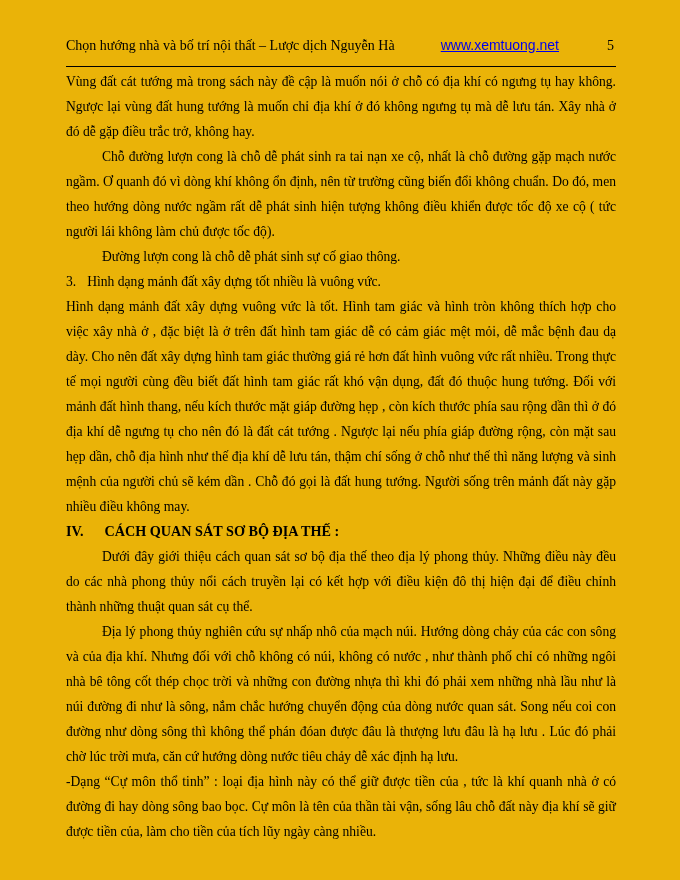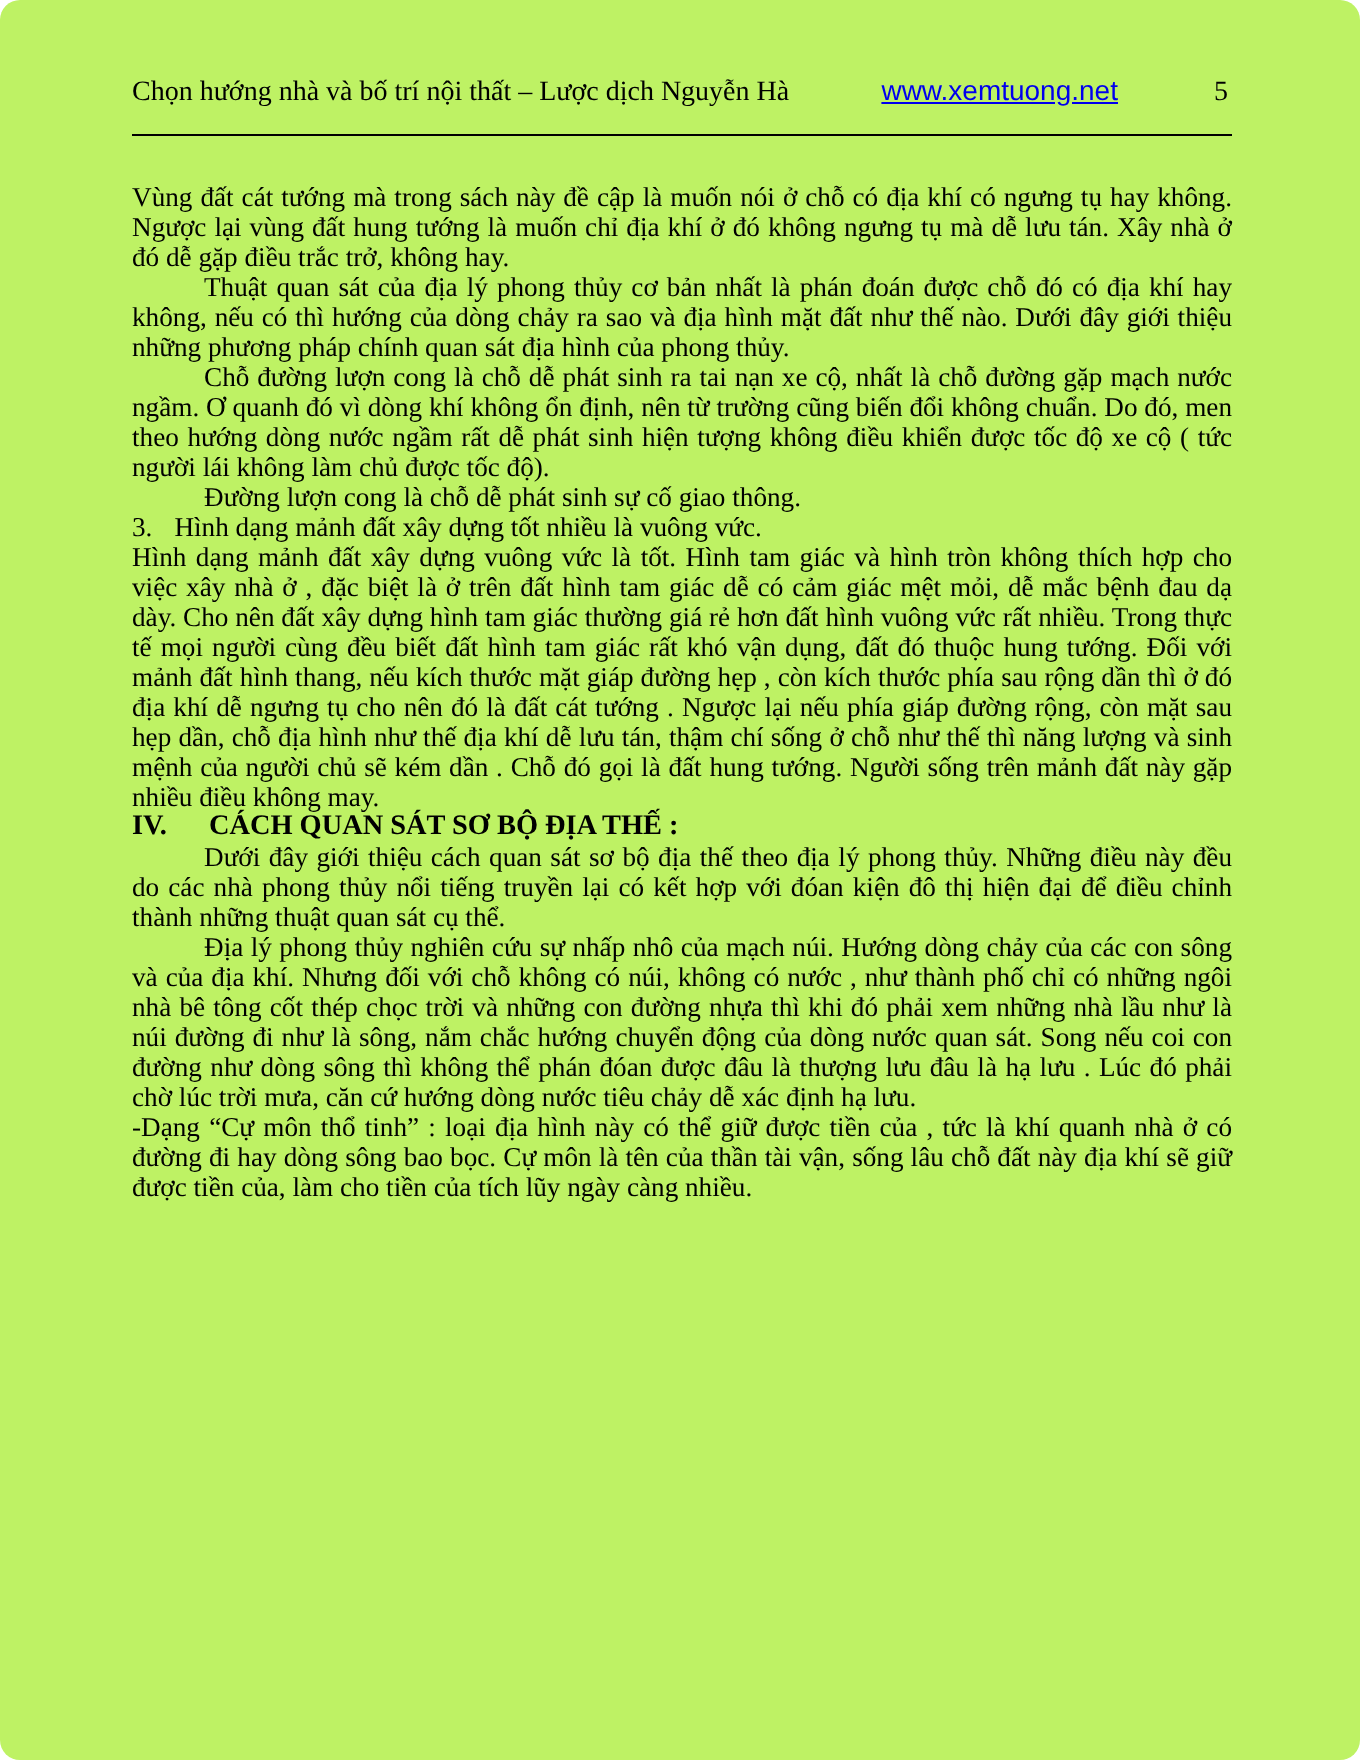--- a/index.html
+++ b/index.html
@@ -4,26 +4,25 @@
 <style>
   html, body {
     margin: 0;
     padding: 0;
     background: #ffffff;
   }
   .page {
     width: 680px;
     height: 880px;
     box-sizing: border-box;
-    background: #bef264;
+    background: #eab308;
     padding: 36px 64px 0 66px;
     font-family: "Liberation Serif", serif;
     color: #000000;
     overflow: hidden;
-    border-radius: 10px;
   }
   .header {
     display: flex;
     align-items: baseline;
     font-size: 14px;
     line-height: 18px;
     padding-bottom: 11px;
   }
   .header .title {
     flex: 1;
@@ -39,23 +38,23 @@
   }
   .header .pagenum {
     margin-left: 48px;
     margin-right: 2px;
   }
   .divider {
     border-top: 1.5px solid #000000;
     height: 0;
   }
   .body {
-    margin-top: 23px;
+    margin-top: 2px;
     font-size: 13.6px;
-    line-height: 15px;
+    line-height: 25px;
     text-align: justify;
   }
   .body p {
     margin: 0;
     padding: 0;
   }
   .indent { text-indent: 36px; }
   .noindent { text-indent: 0; }
   .block-indent { margin-left: 19px; }
   .small-indent { margin-left: 5px; }
@@ -83,33 +82,32 @@
     <a class="link">www.xemtuong.net</a>
     <span class="pagenum">5</span>
   </div>
 
   <div class="divider"></div>
 
   <div class="body">
 
     <p class="noindent">Vùng đất cát tướng mà trong sách này đề cập là muốn nói ở chỗ có địa khí có ngưng tụ hay không. Ngược lại vùng đất hung tướng là muốn chỉ địa khí ở đó không ngưng tụ mà dễ lưu tán. Xây nhà ở đó dễ gặp điều trắc trở, không hay.</p>
 
-    <p class="indent">Thuật quan sát của địa lý phong thủy cơ bản nhất là phán đoán được chỗ đó có địa khí hay không, nếu có thì hướng của dòng chảy ra sao và địa hình mặt đất như thế nào. Dưới đây giới thiệu những phương pháp chính quan sát địa hình của phong thủy.</p>
 
     <p class="indent">Chỗ đường lượn cong là chỗ dễ phát sinh ra tai nạn xe cộ, nhất là chỗ đường gặp mạch nước ngầm. Ơ quanh đó vì dòng khí không ổn định, nên từ trường cũng biến đổi không chuẩn. Do đó, men theo hướng dòng nước ngầm rất dễ phát sinh hiện tượng không điều khiển được tốc độ xe cộ ( tức người lái không làm chủ được tốc độ).</p>
 
     <p class="indent">Đường lượn cong là chỗ dễ phát sinh sự cố giao thông.</p>
 
     <p class="list-item"><span class="num">3.</span><span>Hình dạng mảnh đất  xây dựng tốt nhiều là vuông vức.</span></p>
 
     <p class="block-indent">Hình dạng mảnh đất xây dựng vuông vức là tốt. Hình tam giác và hình tròn không thích hợp cho việc xây nhà ở , đặc biệt là ở trên đất hình tam giác dễ có cảm giác mệt mỏi, dễ mắc bệnh đau dạ dày. Cho nên đất xây dựng hình tam giác thường giá rẻ hơn đất hình vuông vức rất nhiều. Trong thực tế mọi người cùng đều biết đất hình tam giác rất khó vận dụng, đất đó thuộc hung tướng. Đối với mảnh đất hình thang, nếu kích thước mặt giáp đường hẹp , còn kích thước phía sau rộng dần thì ở đó địa khí dễ ngưng tụ cho nên đó là đất cát tướng . Ngược lại nếu phía giáp đường rộng, còn mặt sau hẹp dần, chỗ địa hình như thế địa khí dễ lưu tán, thậm chí sống ở chỗ như thế thì năng lượng và sinh mệnh của người chủ sẽ kém dần . Chỗ đó gọi là đất hung tướng. Người sống trên mảnh đất này gặp nhiều điều không may.</p>
 
     <p class="heading-major"><span class="num">IV.</span><span>CÁCH QUAN SÁT SƠ BỘ ĐỊA THẾ :</span></p>
 
-    <p class="indent">Dưới đây giới thiệu cách quan sát sơ bộ địa thế theo địa lý phong thủy. Những điều này đều do các nhà phong thủy nổi tiếng truyền lại có kết hợp với đóan kiện đô thị hiện đại để điều chỉnh thành những thuật quan sát cụ thể.</p>
+    <p class="indent">Dưới đây giới thiệu cách quan sát sơ bộ địa thế theo địa lý phong thủy. Những điều này đều do các nhà phong thủy nổi cách truyền lại có kết hợp với điều kiện đô thị hiện đại để điều chỉnh thành những thuật quan sát cụ thể.</p>
 
     <p class="indent">Địa lý phong thủy nghiên cứu sự nhấp nhô của mạch núi. Hướng dòng chảy của các con sông và của địa khí. Nhưng đối với chỗ không có núi, không có nước , như thành phố chỉ có những ngôi nhà bê tông cốt thép chọc trời và những con đường nhựa thì khi đó phải xem những nhà lầu như là núi đường đi như là sông, nắm chắc hướng chuyển động của dòng nước quan sát. Song nếu coi con đường như dòng sông thì không thể phán đóan được đâu là thượng lưu đâu là hạ lưu . Lúc đó phải chờ lúc trời mưa, căn cứ hướng dòng nước tiêu chảy dễ xác định hạ lưu.</p>
 
 
     <p class="small-indent">-Dạng “Cự môn thổ tinh” : loại địa hình này có thể giữ được tiền của , tức là khí quanh nhà ở có đường đi hay dòng sông bao bọc. Cự môn là tên của thần tài vận, sống lâu chỗ đất này địa khí sẽ giữ được tiền của, làm cho tiền của tích lũy ngày càng nhiều.</p>
 
   </div>
 </div>
 
 </body></html>

